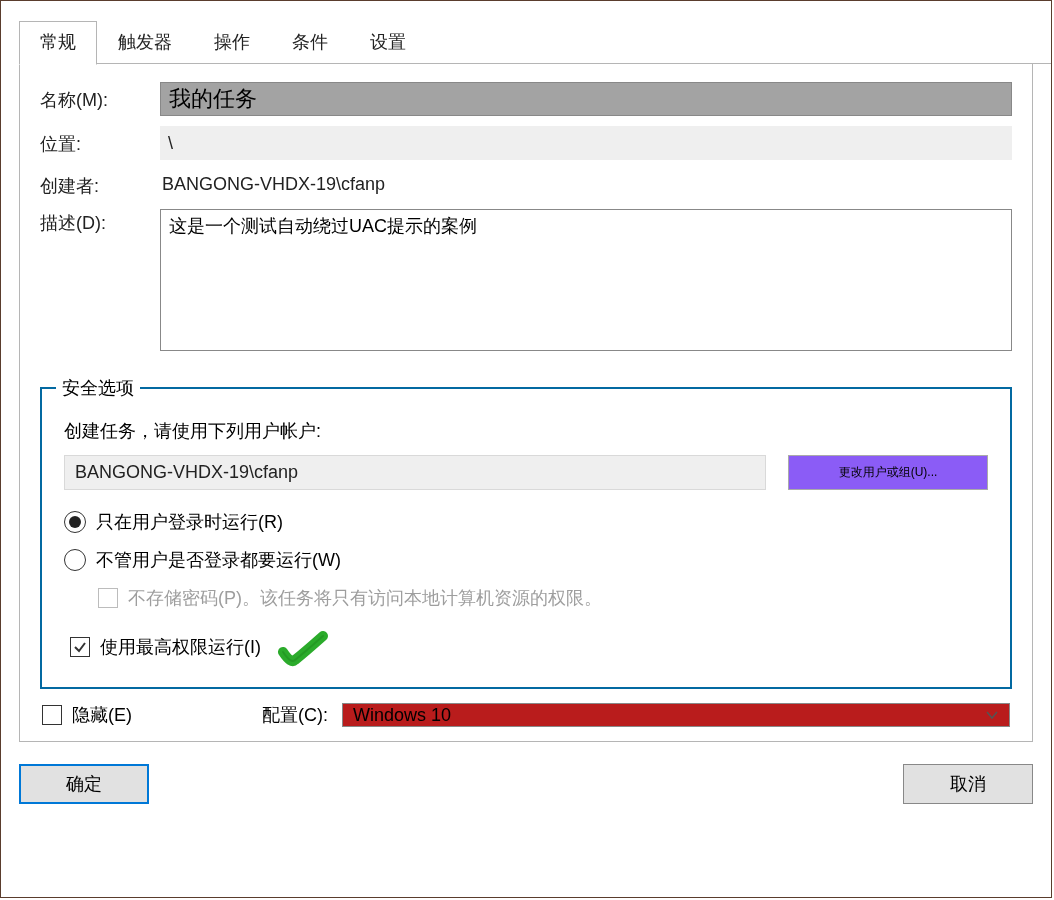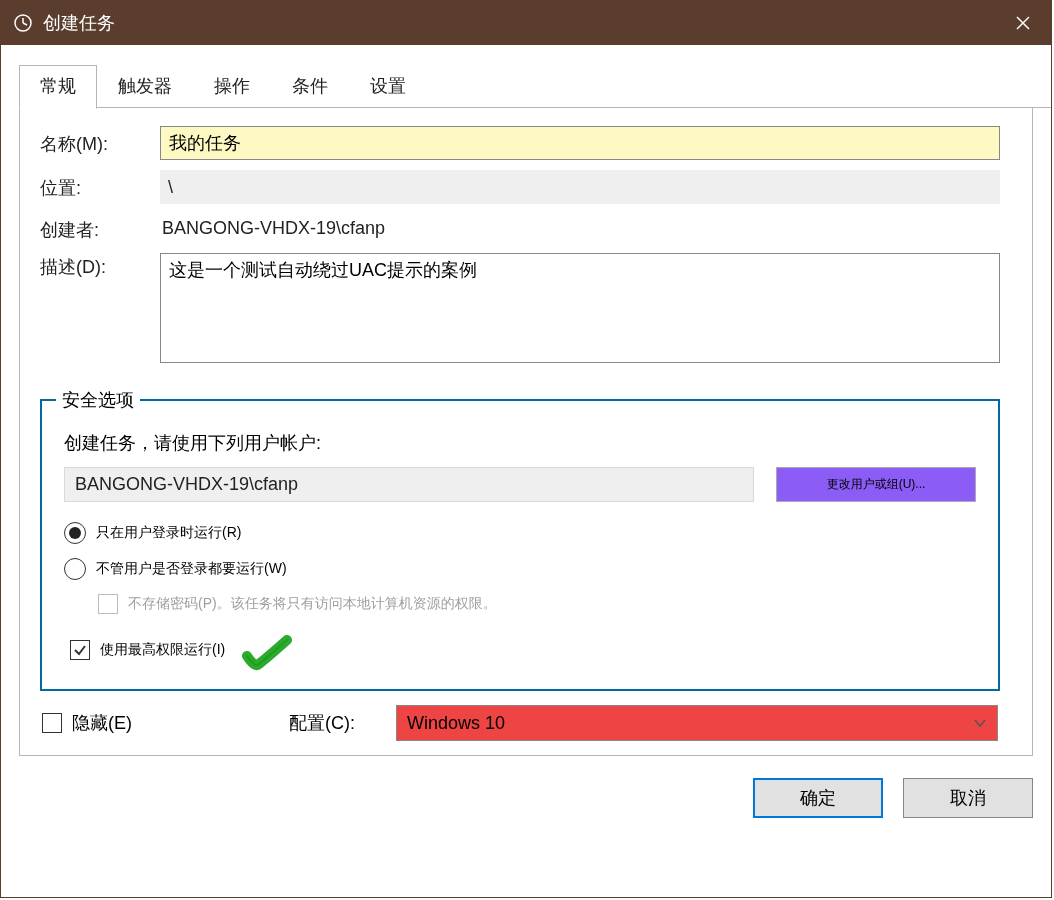--- a/index.html
+++ b/index.html
@@ -86,60 +86,60 @@
     bottom: 0;
     height: 1px;
     background: #b5b5b5;
     z-index: 1;
   }
   .tabpage {
     border-left: 1px solid #b5b5b5;
     border-right: 1px solid #b5b5b5;
     border-bottom: 1px solid #b5b5b5;
     margin: 0 18px 0 18px;
-    padding: 18px 32px 14px 20px;
+    padding: 18px 20px 14px 20px;
     position: relative;
   }
   .row {
     display: flex;
     align-items: center;
     margin-bottom: 10px;
   }
   .lab {
     width: 120px;
     font-size: 18px;
     color: #222;
     padding-top: 2px;
   }
   .name-input {
     flex: 1;
     height: 34px;
     border: 1px solid #888;
-    font-size: 18px;
+    font-size: 22px;
     padding: 2px 8px;
-    background: #fef9c3;
+    background: #a3a3a3;
   }
   .loc-box {
     flex: 1;
     height: 34px;
     background: #efefef;
     font-size: 18px;
     padding: 4px 8px;
     line-height: 26px;
     color: #222;
   }
   .creator-val {
     flex: 1;
     font-size: 18px;
     padding: 4px 2px;
     color: #222;
   }
   .desc-box {
     flex: 1;
-    height: 110px;
+    height: 142px;
     border: 1px solid #888;
     font-size: 18px;
     padding: 4px 8px;
     resize: none;
     font-family: inherit;
   }
   .row.desc { align-items: flex-start; margin-bottom: 36px; }
 
   .groupbox {
     border: 2px solid #0369a1;
@@ -179,21 +179,21 @@
     font-size: 12px;
     padding: 6px 18px;
     cursor: pointer;
     min-width: 200px;
     text-align: center;
   }
 
   .radio-row, .check-row {
     display: flex;
     align-items: center;
-    font-size: 14px;
+    font-size: 18px;
     margin-bottom: 14px;
     gap: 10px;
   }
   .radio {
     width: 22px;
     height: 22px;
     border: 1px solid #333;
     border-radius: 50%;
     display: inline-flex;
     align-items: center;
@@ -227,91 +227,73 @@
     position: relative;
     display: inline-block;
     margin-left: 6px;
   }
 
   .bottom-row {
     display: flex;
     align-items: center;
     margin-top: 14px;
     padding: 0 2px;
-    gap: 27px;
   }
   .bottom-row .hidden-check {
     display: flex;
     align-items: center;
     gap: 10px;
     font-size: 18px;
     width: 200px;
   }
   .config-lab {
     font-size: 18px;
     margin-right: 14px;
     margin-left: 20px;
   }
   .dropdown {
     flex: 1;
-    height: 36px;
+    height: 24px;
     border: 1px solid #888;
-    background: #ef4444;
+    background: #b91c1c;
     display: flex;
     align-items: center;
     justify-content: space-between;
     padding: 0 10px;
     font-size: 18px;
     cursor: pointer;
   }
   .dropdown .dd-arrow {
     font-size: 14px;
     color: #555;
   }
 
   .footer {
     display: flex;
-    justify-content: flex-end;
+    justify-content: space-between;
     gap: 20px;
     padding: 22px 18px 0 18px;
   }
   .footer .fbtn {
     min-width: 130px;
     height: 40px;
     background: #e1e1e1;
     border: 1px solid #888;
     font-size: 18px;
     cursor: pointer;
     display: flex;
     align-items: center;
     justify-content: center;
   }
   .footer .fbtn.ok { border: 2px solid #0078d7; }
 </style>
 </head>
 <body>
 
 <div class="window">
-  <div class="titlebar">
-    <span class="title-icon">
-      <svg width="18" height="18" viewBox="0 0 18 18">
-        <circle cx="9" cy="9" r="8" fill="none" stroke="#ffffff" stroke-width="1.5"></circle>
-        <line x1="9" y1="9" x2="9" y2="4" stroke="#ffffff" stroke-width="1.5"></line>
-        <line x1="9" y1="9" x2="13" y2="11" stroke="#ffffff" stroke-width="1.5"></line>
-      </svg>
-    </span>
-    <span class="title-text">创建任务</span>
-    <span class="spacer"></span>
-    <span class="close-btn">
-      <svg width="14" height="14" viewBox="0 0 14 14">
-        <line x1="1" y1="1" x2="13" y2="13" stroke="#ffffff" stroke-width="1.5"></line>
-        <line x1="13" y1="1" x2="1" y2="13" stroke="#ffffff" stroke-width="1.5"></line>
-      </svg>
-    </span>
-  </div>
 
   <div class="client">
     <div class="tabstrip">
       <div class="tab active">常规</div>
       <div class="tab">触发器</div>
       <div class="tab">操作</div>
       <div class="tab">条件</div>
       <div class="tab">设置</div>
       <div class="tab-line"></div>
     </div>

